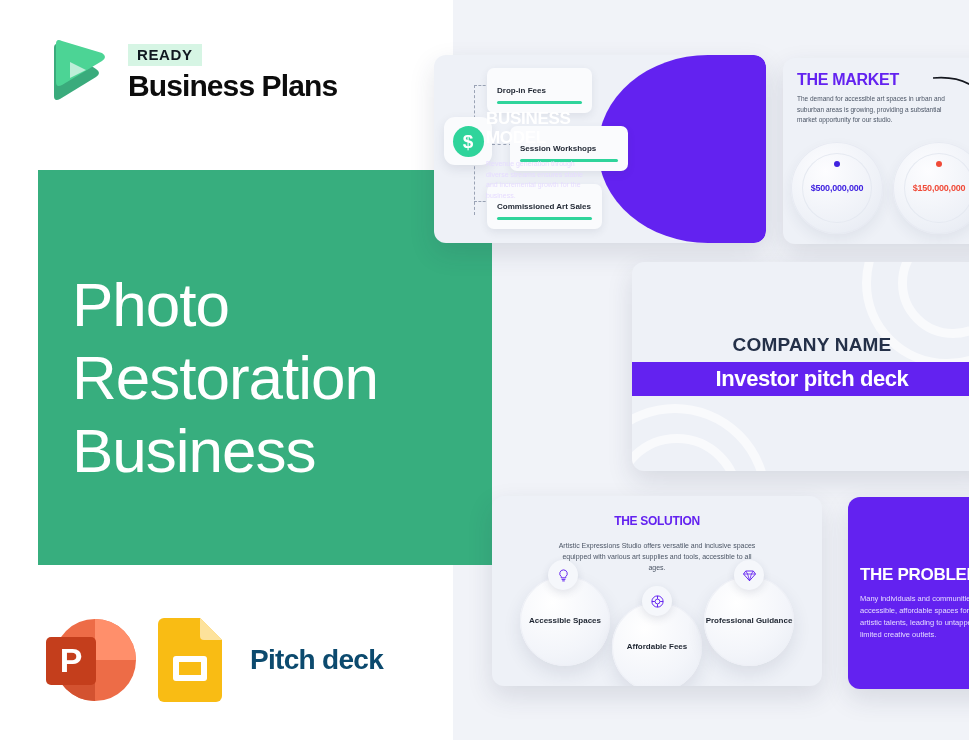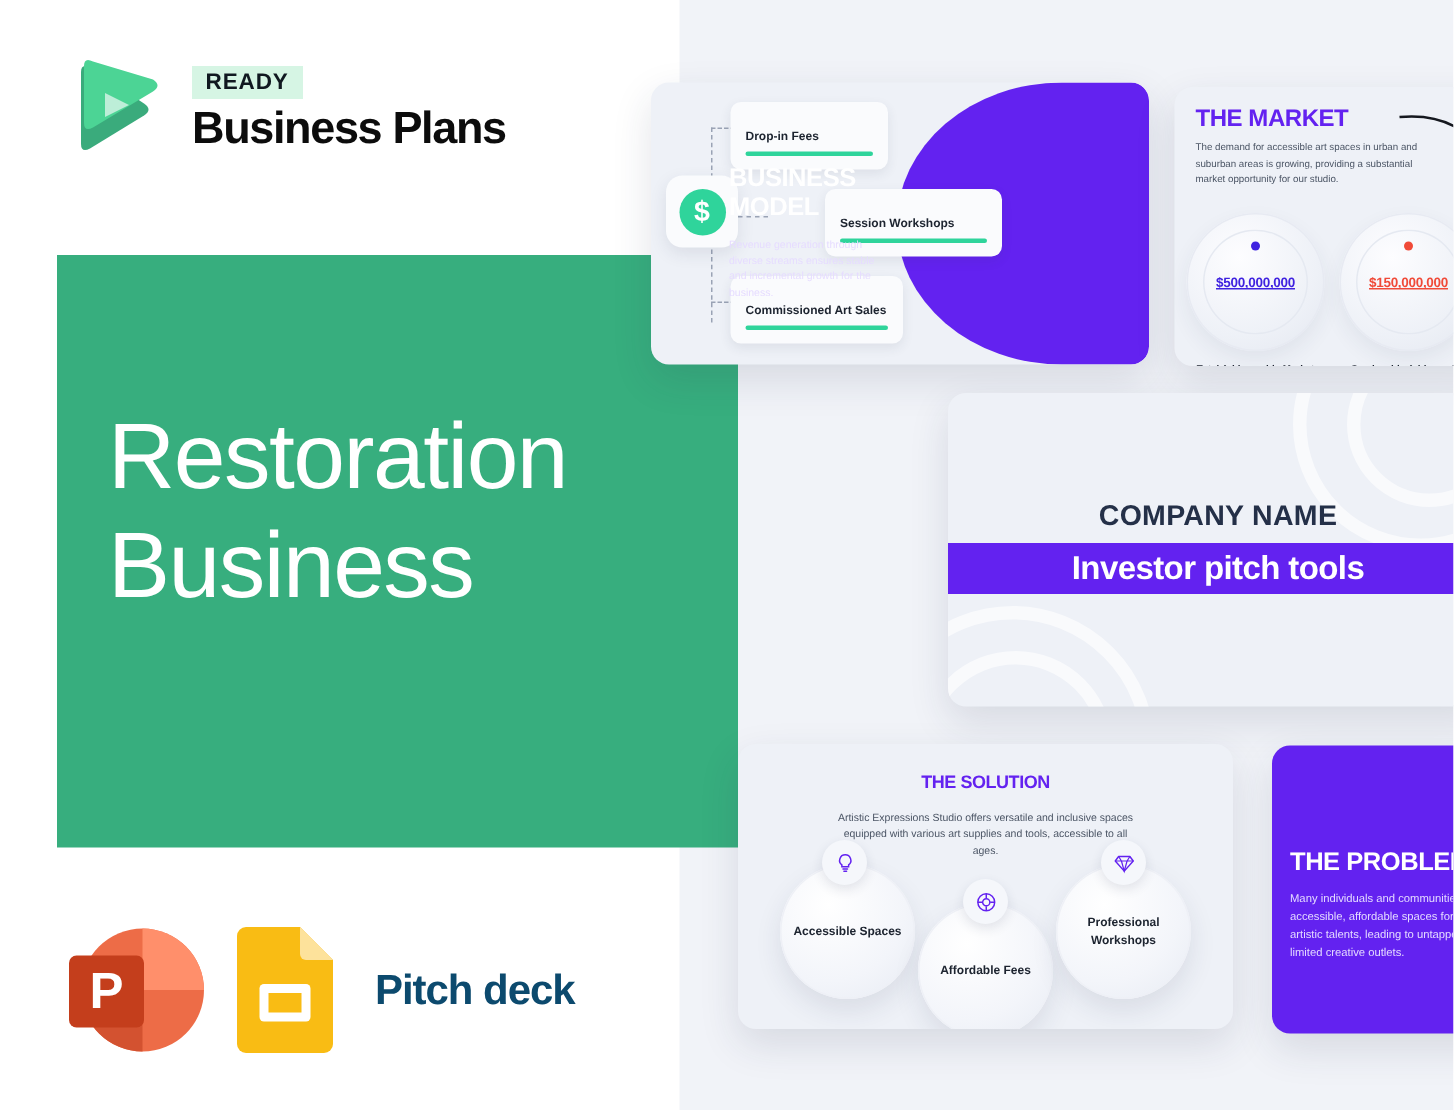--- a/index.html
+++ b/index.html
@@ -81,21 +81,21 @@
     color: #e6dcff; font-size: 7px; line-height: 1.5;
   }
   .bm-node {
     position: absolute; background: #fafbfd; border-radius: 7px;
     box-shadow: 0 3px 8px rgba(40,50,80,.09);
     padding: 18px 10px 9px 10px;
   }
   .bm-node .lbl { font-size: 8px; font-weight: bold; color: #1d2430; white-space: nowrap; }
   .bm-node .bar { height: 2.5px; background: #2fd49b; border-radius: 2px; margin-top: 6px; }
   #bm-node-1 { left: 53px; top: 13px; width: 105px; }
-  #bm-node-2 { left: 76px; top: 71px; width: 118px; margin-left: 40px; }
+  #bm-node-2 { left: 76px; top: 71px; width: 118px; }
   #bm-node-3 { left: 53px; top: 129px; width: 115px; }
   .bm-hub {
     position: absolute; left: 10px; top: 62px; width: 48px; height: 48px;
     background: #fafbfd; border-radius: 11px;
     box-shadow: 0 4px 11px rgba(40,50,80,.10);
     display: flex; align-items: center; justify-content: center;
   }
   .bm-hub .coin {
     width: 31px; height: 31px; border-radius: 50%; background: #2fd49b;
     display: flex; align-items: center; justify-content: center;
@@ -121,21 +121,21 @@
     position: relative; width: 92px; height: 92px; border-radius: 50%;
     background: radial-gradient(circle at 38% 32%, #fdfdff 0%, #eef1f7 62%, #e3e7f0 100%);
     box-shadow: inset 0 0 0 1px #e7eaf2, 0 6px 14px rgba(40,50,80,.07);
     display: flex; align-items: center; justify-content: center;
   }
   .mk-ring::before {
     content:""; position:absolute; left:11px; top:11px; width:70px; height:70px;
     border-radius:50%; box-shadow: inset 0 0 0 1px #e5e9f1;
   }
   .mk-dot { position: absolute; top: 19px; left: 50%; transform: translateX(-50%); width: 6px; height: 6px; border-radius: 50%; }
-  .mk-val { font-size: 9px; font-weight: bold; letter-spacing: -.2px; position: relative; z-index: 2; text-decoration: underline; }
+  .mk-val { font-size: 9px; font-weight: bold; letter-spacing: -.2px; position: relative; z-index: 2; }
   .mk-cap { margin-top: 8px; font-size: 6.5px; font-weight: bold; color: #1d2430; line-height: 1.45; }
   .mk-arrow { position: absolute; left: 148px; top: 14px; width: 78px; height: 52px; }
 
   
   #slide-company { left: 632px; top: 262px; width: 360px; height: 209px; background: #eef1f7; }
   .cn-swirl { position: absolute; border-radius: 50%; border: 9px solid rgba(255,255,255,.62); }
   #slide-company .cn-company {
     position: absolute; left: 0; right: 0; top: 72px; text-align: center;
     font-size: 19px; font-weight: bold; color: #243048; letter-spacing: .2px;
   }
@@ -204,20 +204,21 @@
         <path d="M30 28 L30 44 L46 36 Z" fill="#bdeed8"></path>
       </svg>
     </div>
     <div class="brand-text">
       <div class="ready-badge">READY</div>
       <div class="brand-title">Business Plans</div>
     </div>
   </div>
 
   <div class="hero-title">
+    <div>Photo</div>
     <div>Restoration</div>
     <div>Business</div>
   </div>
 
   <div class="apps">
     <div class="app-ppt">
       <svg viewBox="0 0 96 90" width="96" height="90">
         <circle cx="55" cy="45" r="41" fill="#ed6c47"></circle>
         <path d="M55 4 a41 41 0 0 1 41 41 H55 Z" fill="#ff8f6b"></path>
         <path d="M14 45 H55 V86 a41 41 0 0 1 -41 -41 Z" fill="#d35230"></path>
@@ -293,21 +294,21 @@
   </div>
 
   <div class="slide" id="slide-company">
     <div class="cn-swirl" style="right:-40px; top:-64px; width:170px; height:170px;"></div>
     <div class="cn-swirl" style="right:-16px; top:-34px; width:110px; height:110px;"></div>
     <div class="cn-swirl" style="left:-52px; top:142px; width:190px; height:190px;"></div>
     <div class="cn-swirl" style="left:-20px; top:172px; width:130px; height:130px;"></div>
 
     <div class="cn-company">COMPANY NAME</div>
     <div class="cn-bar">
-      <span>Investor pitch tools</span>
+      <span>Investor pitch deck</span>
     </div>
   </div>
 
   <div class="slide" id="slide-solution">
     <div class="sol-title">THE SOLUTION</div>
     <div class="sol-body">Artistic Expressions Studio offers versatile and inclusive spaces equipped with various art supplies and tools, accessible to all ages.</div>
 
     <div class="sol-item" id="sol-1">
       <div class="sol-badge">
         <svg viewBox="0 0 20 20" width="15" height="15">
@@ -334,21 +335,21 @@
     </div>
 
     <div class="sol-item" id="sol-3">
       <div class="sol-badge">
         <svg viewBox="0 0 20 20" width="15" height="15">
           <path d="M5 4h10l3 4-8 9-8-9z" fill="none" stroke="#6322f0" stroke-width="1.3" stroke-linejoin="round"></path>
           <path d="M2 8h16M7.5 8l2.5 9 2.5-9M5 4l2.5 4M15 4l-2.5 4" fill="none" stroke="#6322f0" stroke-width="1.1"></path>
         </svg>
       </div>
       <div class="sol-bubble">
-        <div class="t">Professional Workshops</div>
+        <div class="t">Professional Guidance</div>
       </div>
     </div>
   </div>
 
   <div class="slide" id="slide-problem">
     <div class="pb-title">THE PROBLEM</div>
     <div class="pb-body">Many individuals and communities lack accessible, affordable spaces for exploring their artistic talents, leading to untapped potential and limited creative outlets.</div>
   </div>
 
 </div>

